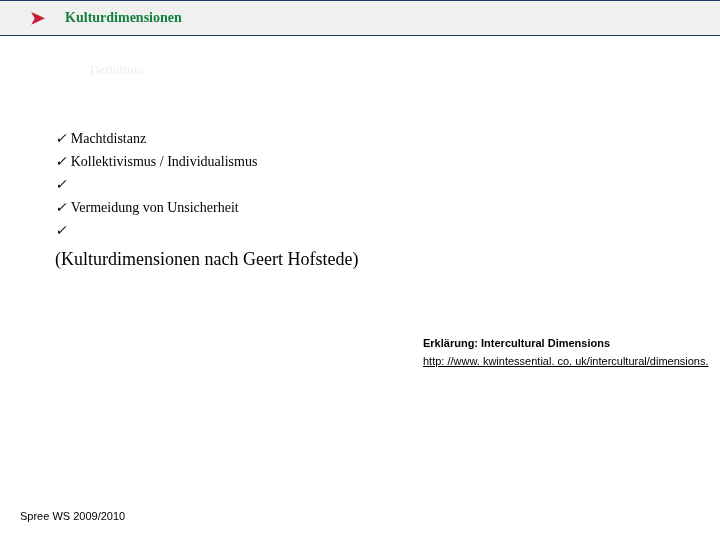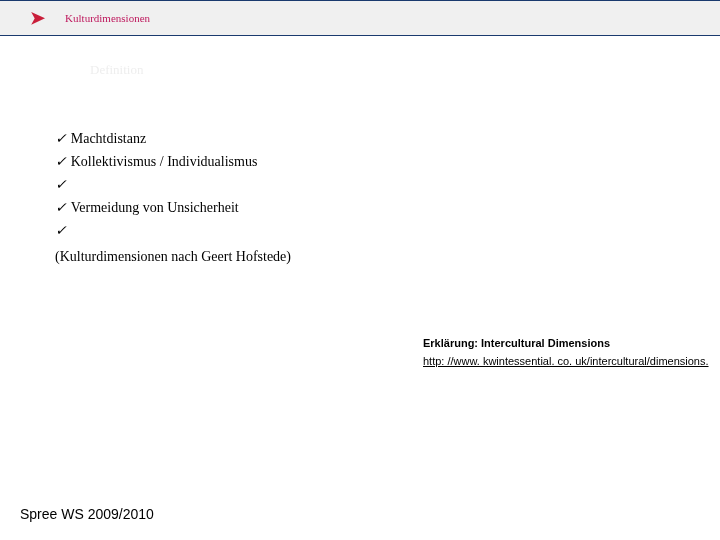--- a/index.html
+++ b/index.html
@@ -20,23 +20,23 @@
       height: 36px;
       padding-left: 30px;
     }
     .arrow-icon {
       color: #c91e3a;
       font-size: 18px;
       margin-right: 20px;
       font-weight: bold;
     }
     .header-title {
-      font-weight: normal;
-      font-size: 11px;
-      color: #be185d;
+      font-weight: bold;
+      font-size: 14px;
+      color: #15803d;
     }
     .fade-text {
       position: absolute;
       top: 62px;
       left: 90px;
       color: #eeeeee;
       font-size: 13px;
     }
     .content-list {
       position: absolute;
@@ -53,21 +53,21 @@
     .check-icon {
       margin-right: 4px;
       font-style: italic;
       font-family: 'Segoe Script', 'Comic Sans MS', cursive;
     }
     .item-text {
       font-family: Georgia, serif;
     }
     .source-line {
       margin-top: 10px;
-      font-size: 14px;
+      font-size: 18px;
       color: #000;
     }
     .link-block {
       position: absolute;
       top: 335px;
       left: 375px;
       width: 315px;
       font-size: 11px;
       line-height: 1.6;
       margin-left: 48px;
@@ -79,21 +79,21 @@
     .link-url {
       text-decoration: underline;
       color: #000;
       font-family: Arial, sans-serif;
       word-break: break-all;
     }
     .footer {
       position: absolute;
       bottom: 18px;
       left: 20px;
-      font-size: 14px;
+      font-size: 11px;
       color: #000;
       font-family: Arial, sans-serif;
     }
   </style>
 </head>
 <body>
 
 <div class="header-bar">
   <span class="arrow-icon">➤</span>
   <span class="header-title">Kulturdimensionen</span>

